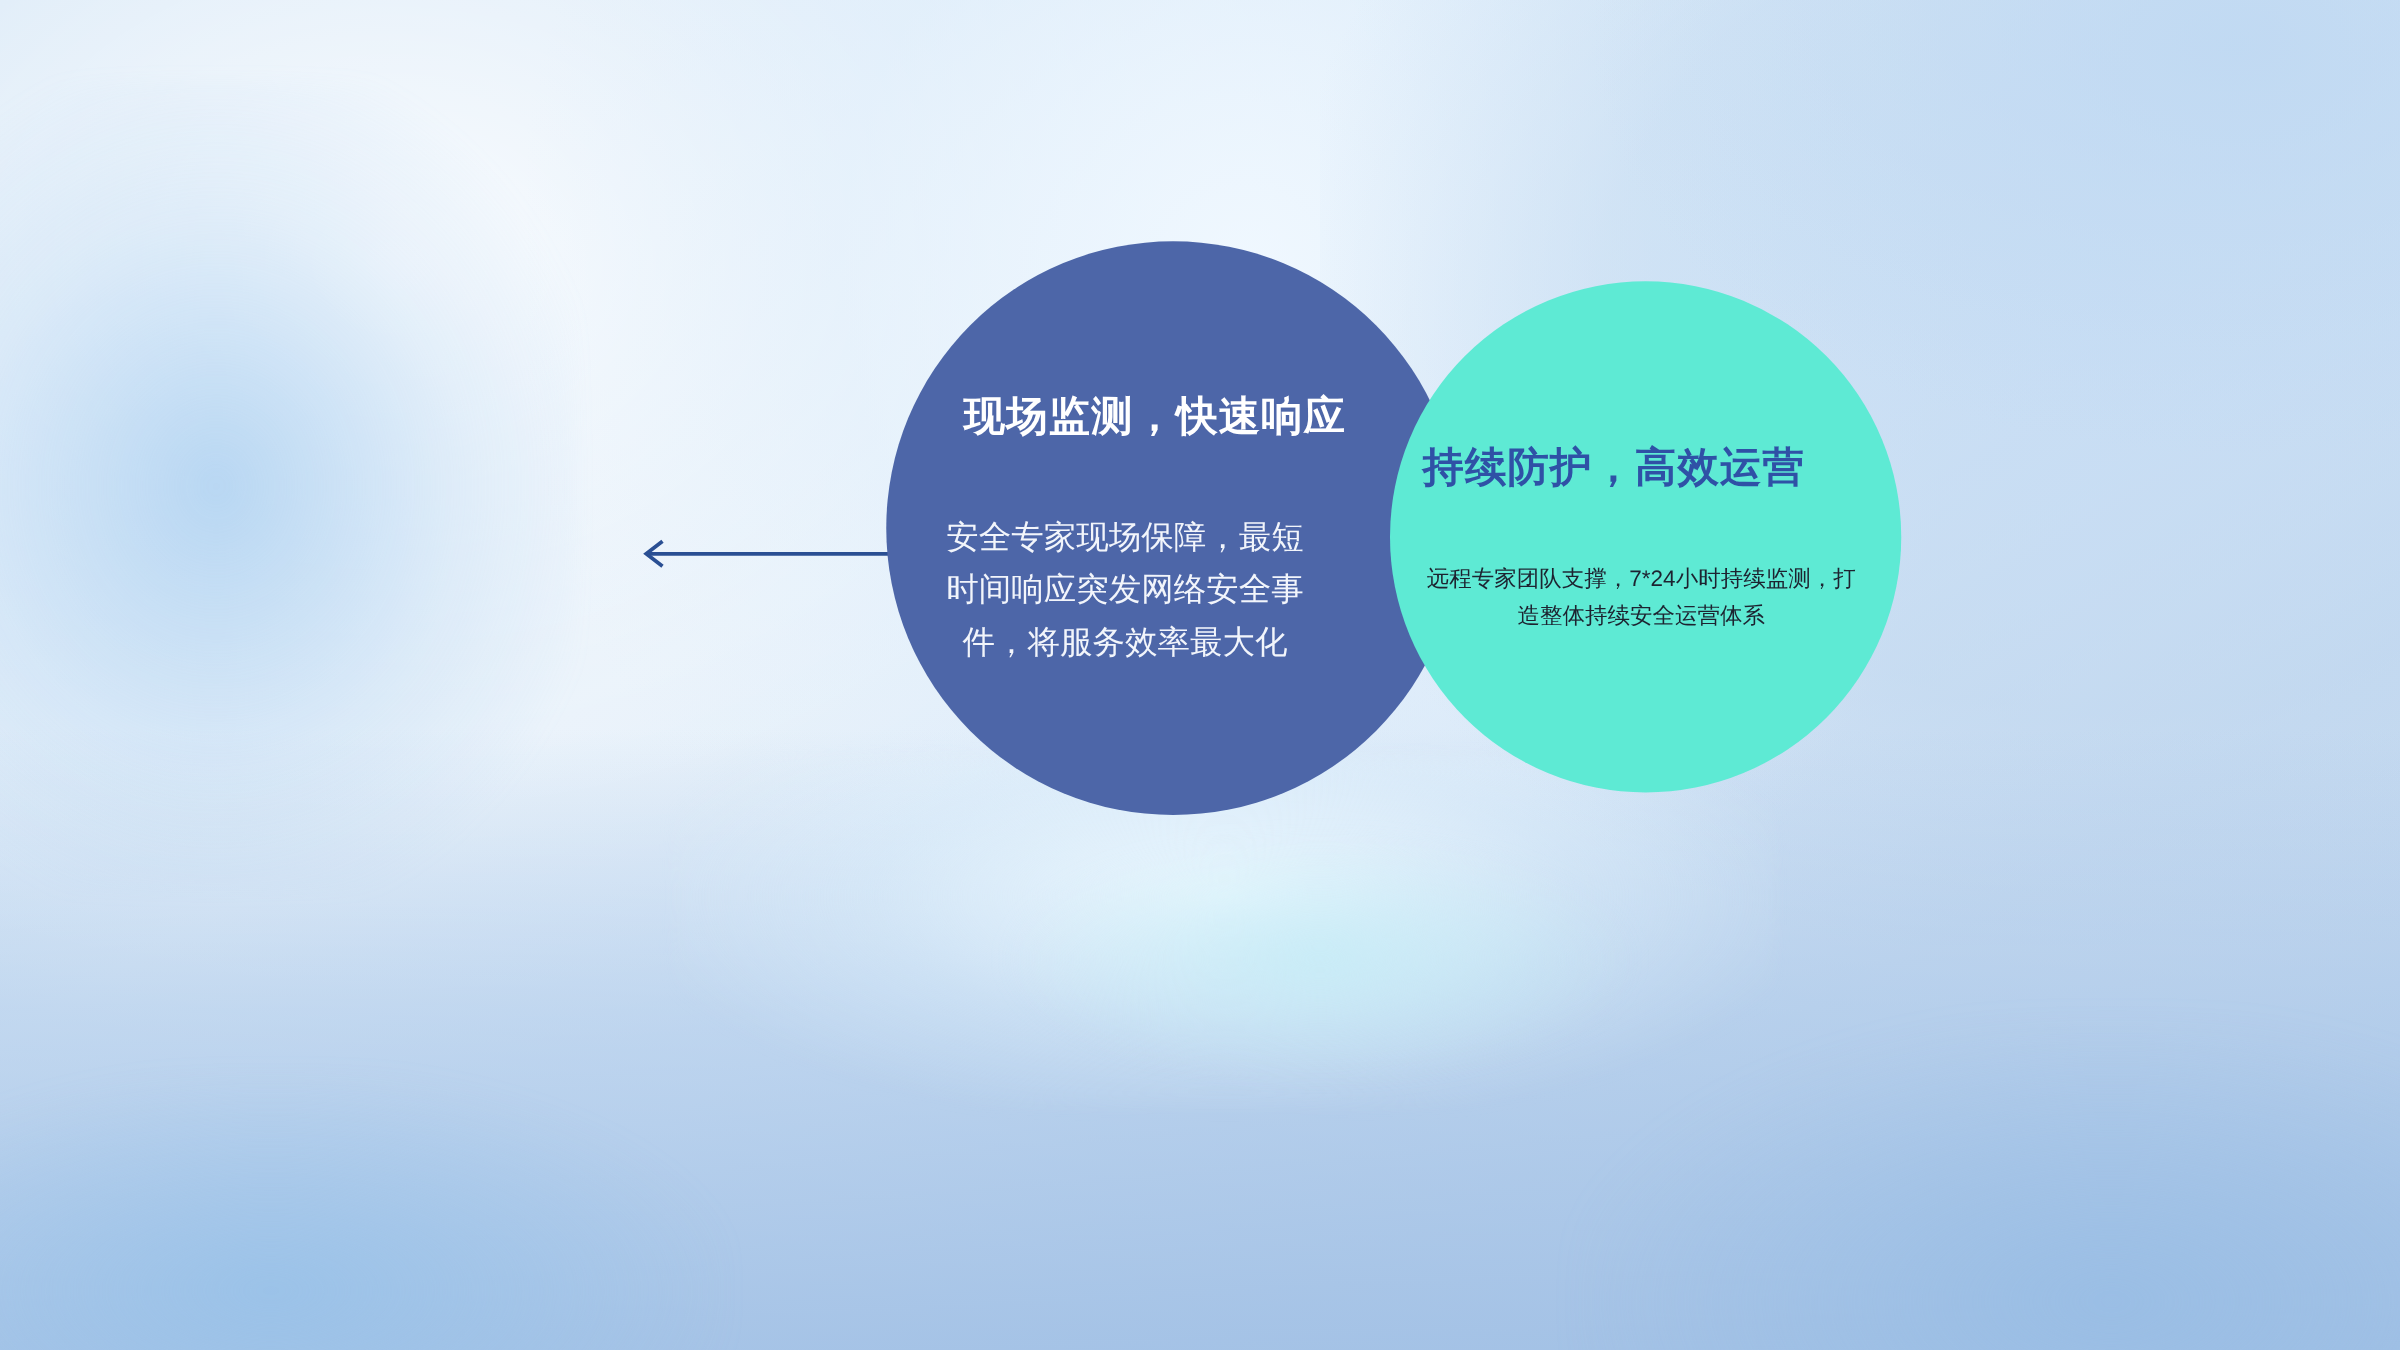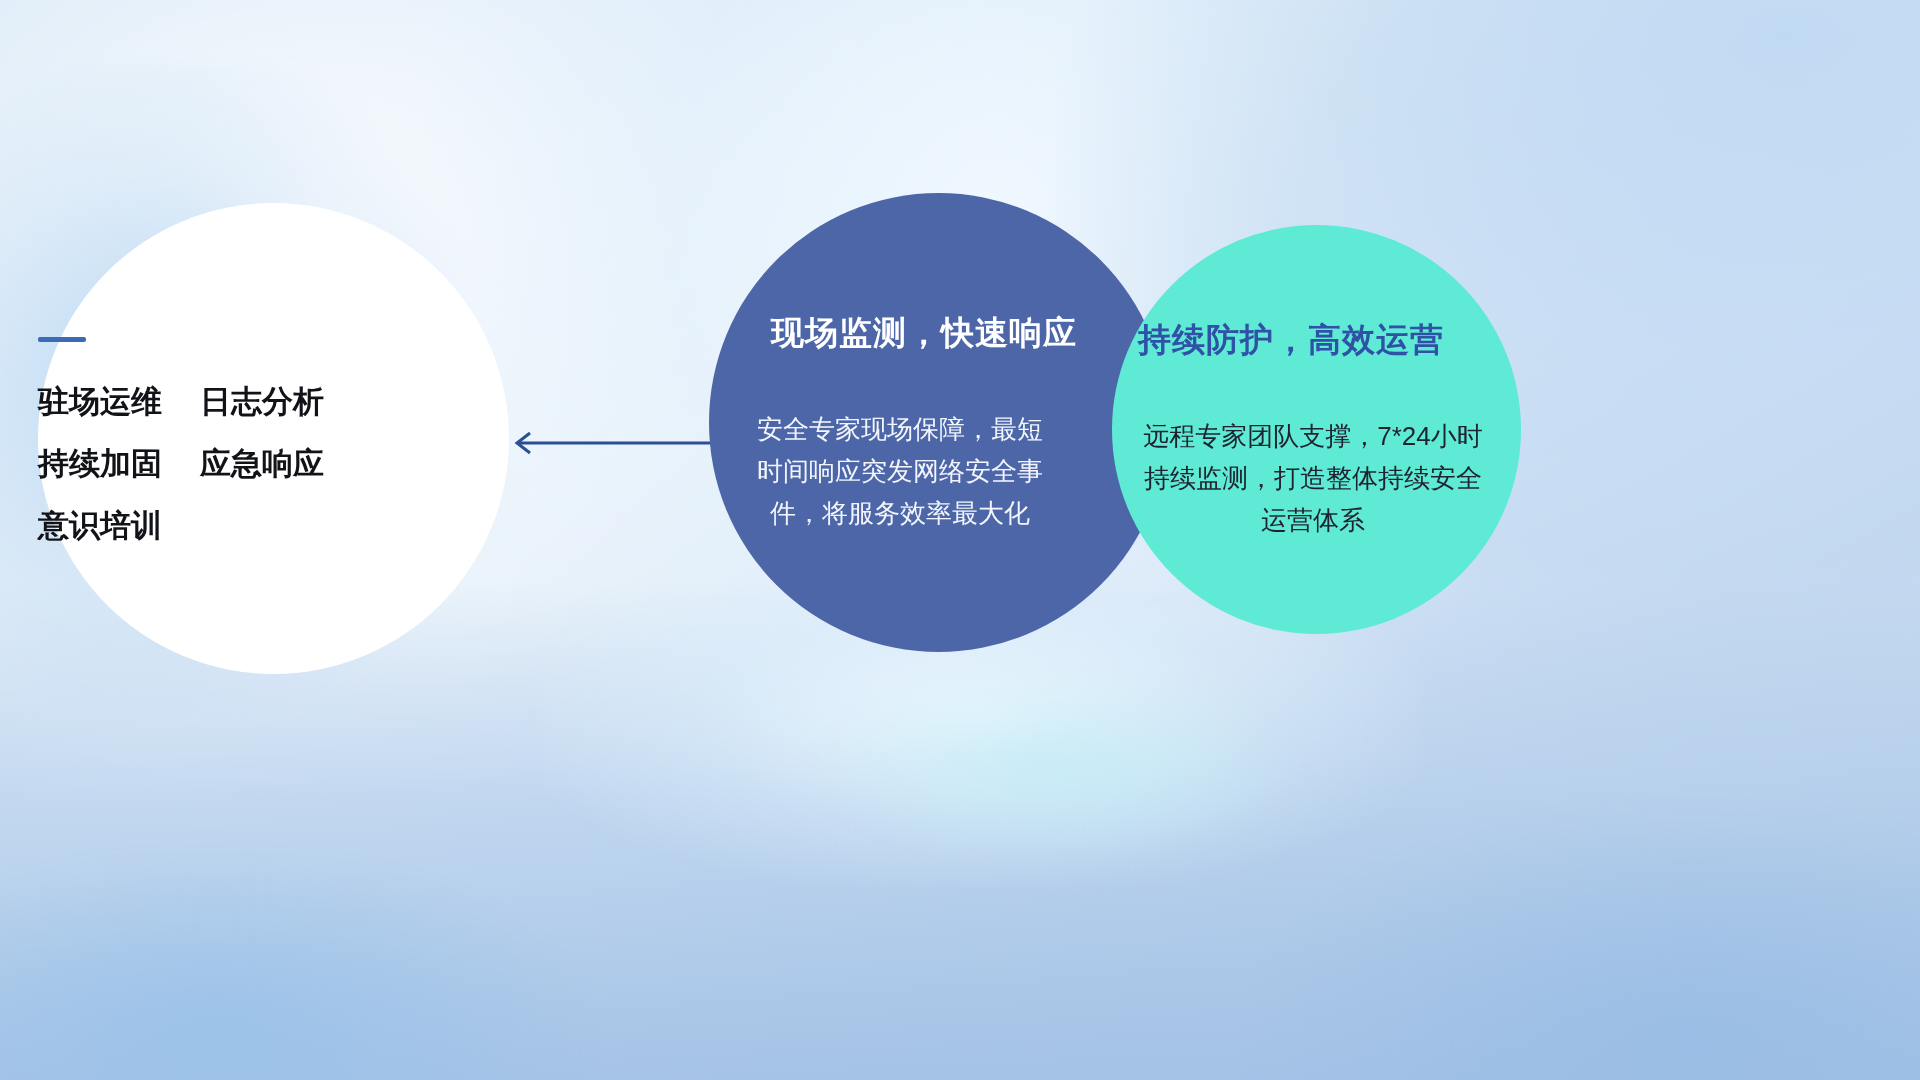--- a/index.html
+++ b/index.html
@@ -149,21 +149,21 @@
   #circle-right .title{
     color:#2f51a6;
     font-weight:bold;
     font-size:33px;
     letter-spacing:1px;
     white-space:nowrap;
     margin-bottom:52px;
   }
   #circle-right .body{
     color:#1d2330;
-    font-size:26px;
+    font-size:18px;
     line-height:1.62;
     width:350px;
     text-align:center;
   }
 
   
   #arrow{
     position:absolute;
     left:498px; top:430px;
     width:232px; height:26px;
@@ -182,34 +182,20 @@
   <div class="bg-topright"></div>
   <div class="bg-band-bottom"></div>
   <div class="bg-shine"></div>
   <div class="bg-teal"></div>
   <div class="bg-bottomleft"></div>
   <div class="bg-bottomright"></div>
 </div>
 
 <div id="stage">
 
-  <div class="circle" id="circle-left">
-    <div class="dash"></div>
-    <div class="kw-row">
-      <span>驻场运维</span>
-      <span>日志分析</span>
-    </div>
-    <div class="kw-row">
-      <span>持续加固</span>
-      <span>应急响应</span>
-    </div>
-    <div class="kw-row single">
-      <span>意识培训</span>
-    </div>
-  </div>
 
   <div id="arrow">
     <svg width="232" height="26" viewBox="0 0 232 26">
       <line x1="20" y1="13" x2="232" y2="13" stroke="#2a4f93" stroke-width="3"></line>
       <polyline points="32,3 19,13 32,23" fill="none" stroke="#2a4f93" stroke-width="3" stroke-linejoin="miter" stroke-linecap="butt"></polyline>
     </svg>
   </div>
 
   <div class="circle" id="circle-mid">
     <div class="title">现场监测，快速响应</div>

